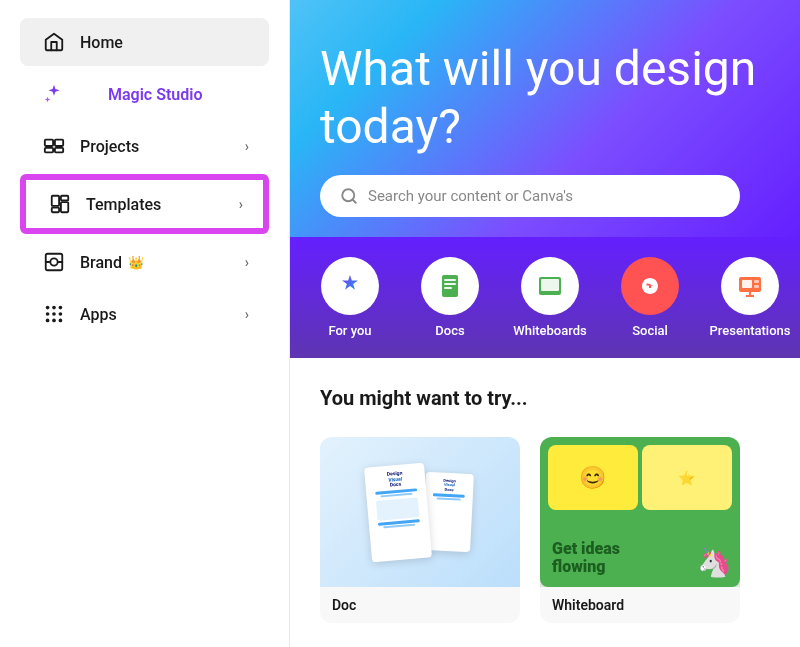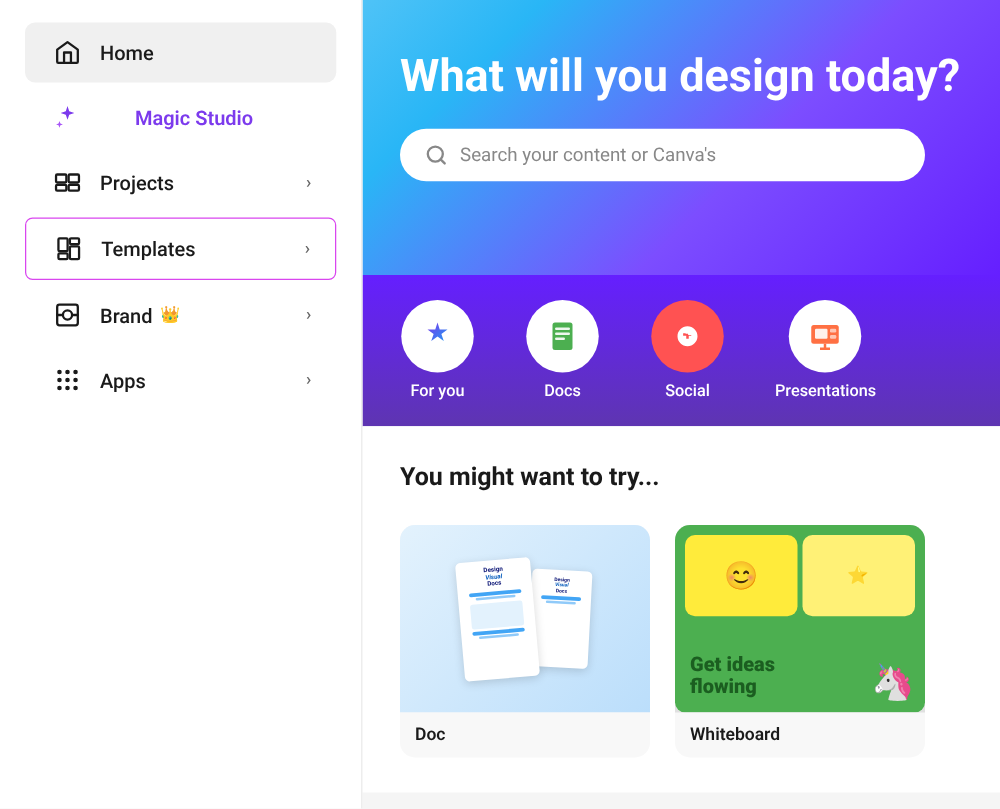--- a/index.html
+++ b/index.html
@@ -34,21 +34,21 @@
       font-size: 16px;
       font-weight: 500;
       color: #1a1a1a;
       position: relative;
       user-select: none;
     }
 
     .sidebar-item.active { background: #f0f0f0; }
 
     .sidebar-item.highlighted {
-      border: 1px solid #d946ef;
+      border: 6px solid #d946ef;
       border-radius: 6px;
       background: #fff;
     }
 
     .sidebar-item .icon {
       width: 28px;
       height: 28px;
       display: flex;
       align-items: center;
       justify-content: center;
@@ -86,22 +86,22 @@
     
     .hero-banner {
       background: linear-gradient(135deg, #4fc3f7 0%, #29b6f6 20%, #7c4dff 60%, #651fff 100%);
       padding: 40px 30px 20px 30px;
       color: white;
       position: relative;
       min-height: 220px;
     }
 
     .hero-title {
-      font-size: 36px;
-      font-weight: 700;
+      font-size: 48px;
+      font-weight: 400;
       line-height: 1.2;
       margin-bottom: 20px;
     }
 
     .search-bar {
       background: white;
       border-radius: 30px;
       padding: 12px 20px;
       display: flex;
       align-items: flex-start;
@@ -405,20 +405,29 @@
         <svg width="28" height="28" viewBox="0 0 28 28" fill="none">
           <rect x="6" y="3" width="16" height="22" rx="2" fill="#4CAF50"></rect>
           <rect x="8" y="7" width="12" height="2" rx="1" fill="white" opacity="0.9"></rect>
           <rect x="8" y="11" width="12" height="2" rx="1" fill="white" opacity="0.9"></rect>
           <rect x="8" y="15" width="8" height="2" rx="1" fill="white" opacity="0.9"></rect>
         </svg>
       </div>
       <span class="category-label">Docs</span>
     </div>
 
+    <div class="category-item">
+      <div class="category-circle">
+        <svg width="28" height="28" viewBox="0 0 28 28" fill="none">
+          <rect x="3" y="5" width="22" height="18" rx="2" fill="#4CAF50"></rect>
+          <rect x="5" y="7" width="18" height="12" rx="1" fill="white" opacity="0.9"></rect>
+        </svg>
+      </div>
+      <span class="category-label">Whiteboards</span>
+    </div>
 
     <div class="category-item">
       <div class="category-circle" style="background:#ff5252;">
         <svg width="22" height="22" viewBox="0 0 22 22" fill="white">
           <path d="M11 3C6.59 3 3 6.59 3 11s3.59 8 8 8 8-3.59 8-8-3.59-8-8-8zm3.5 7.5h-2.5v2.5h-2v-2.5H7.5v-2H9.5V9h2v1h2.5v1.5z"></path>
         </svg>
       </div>
       <span class="category-label">Social</span>
     </div>
 

